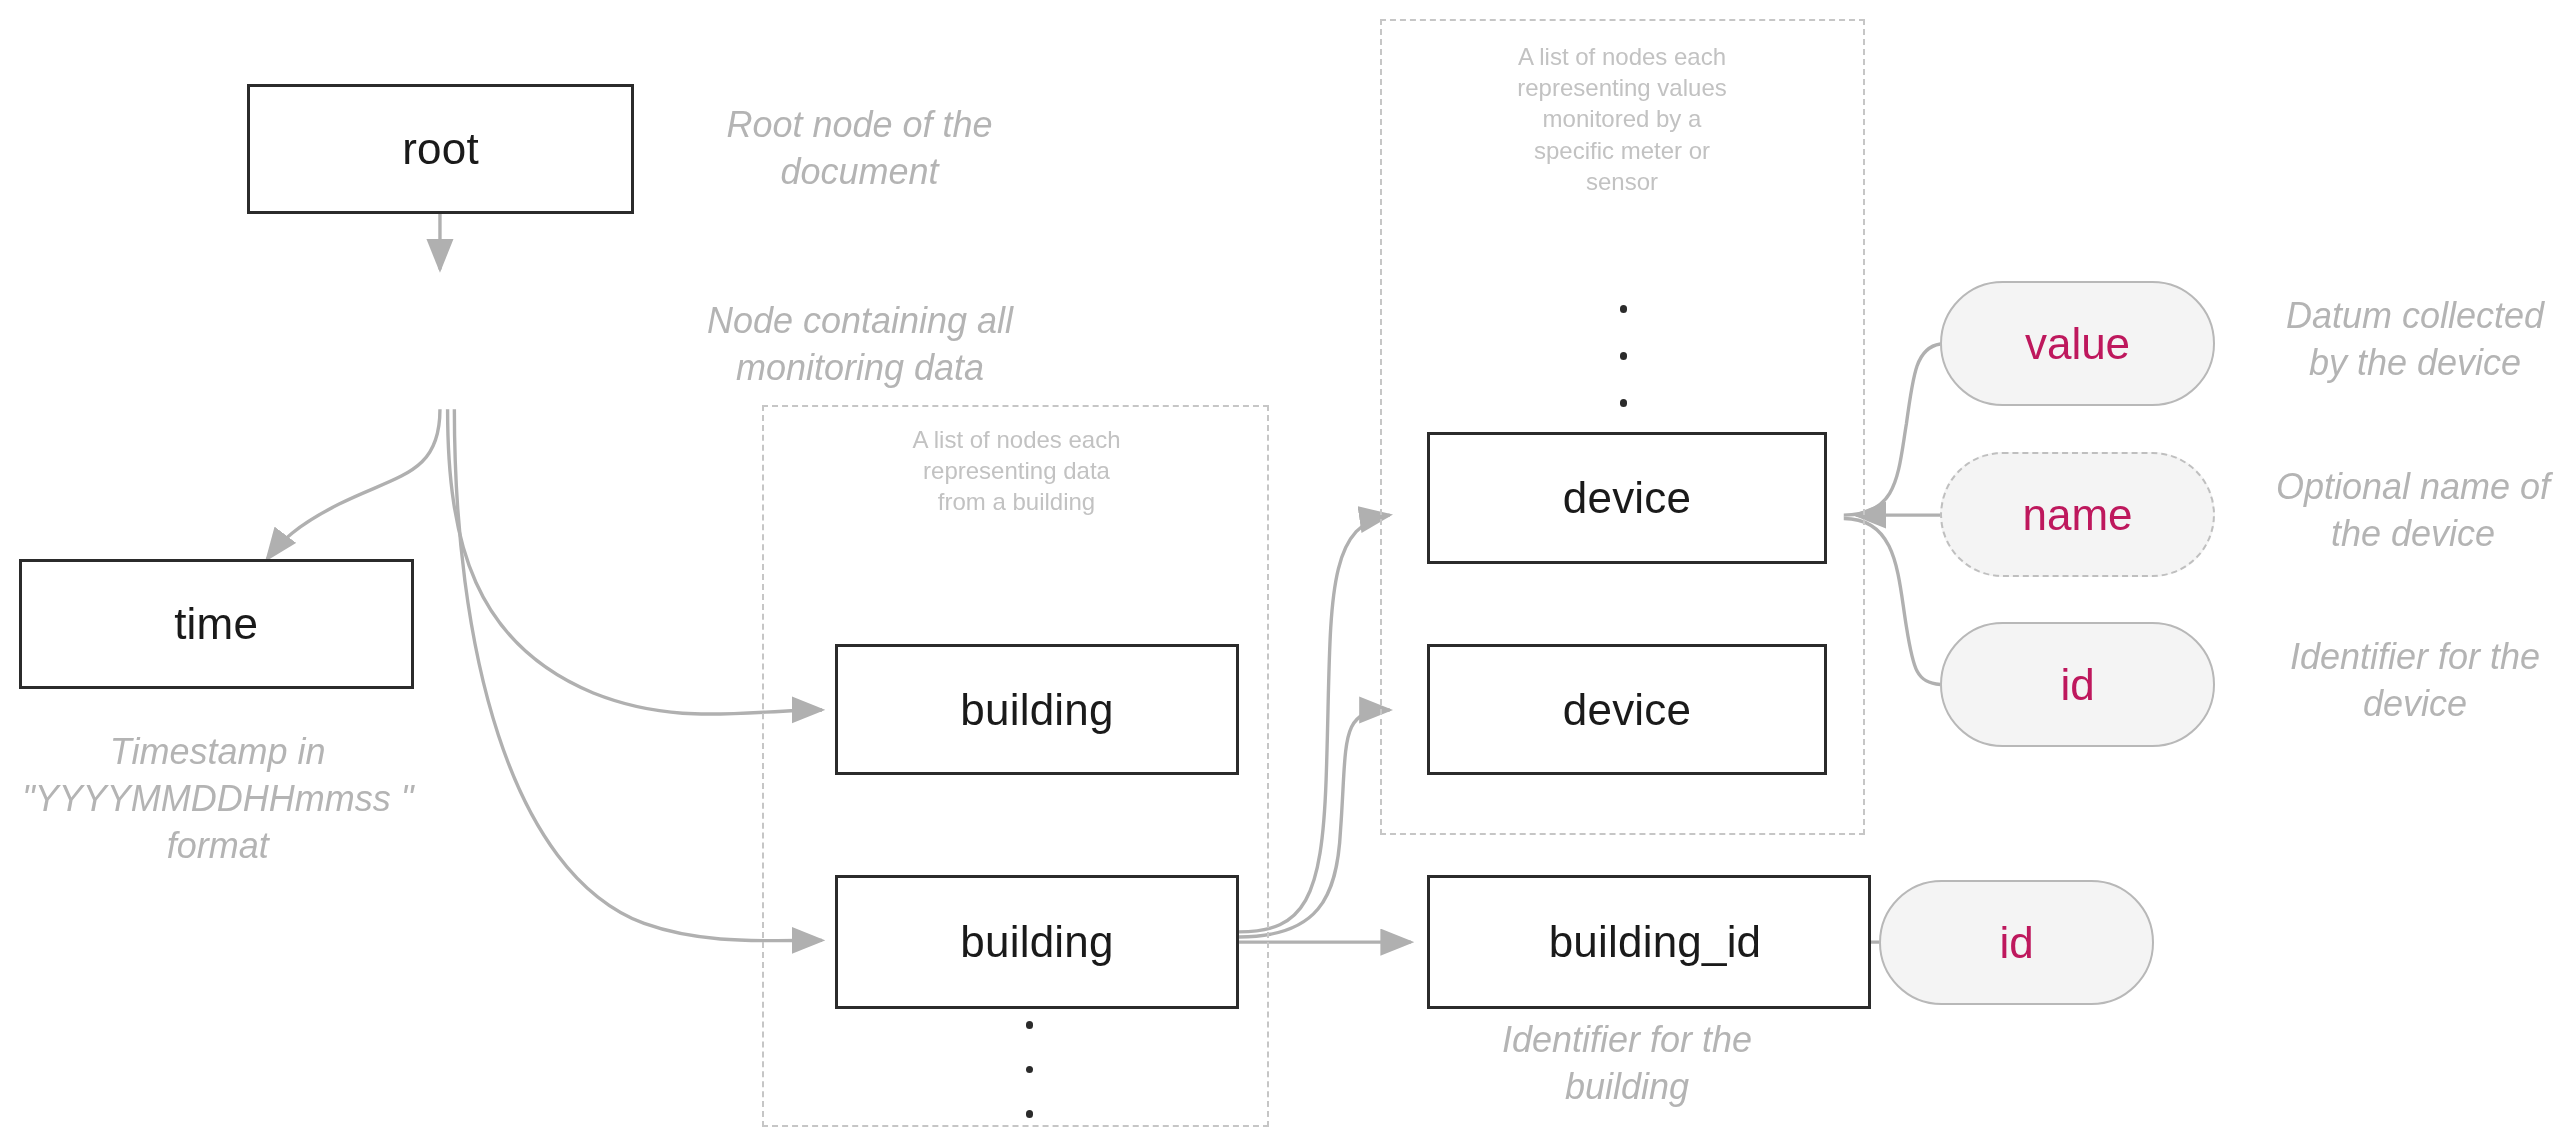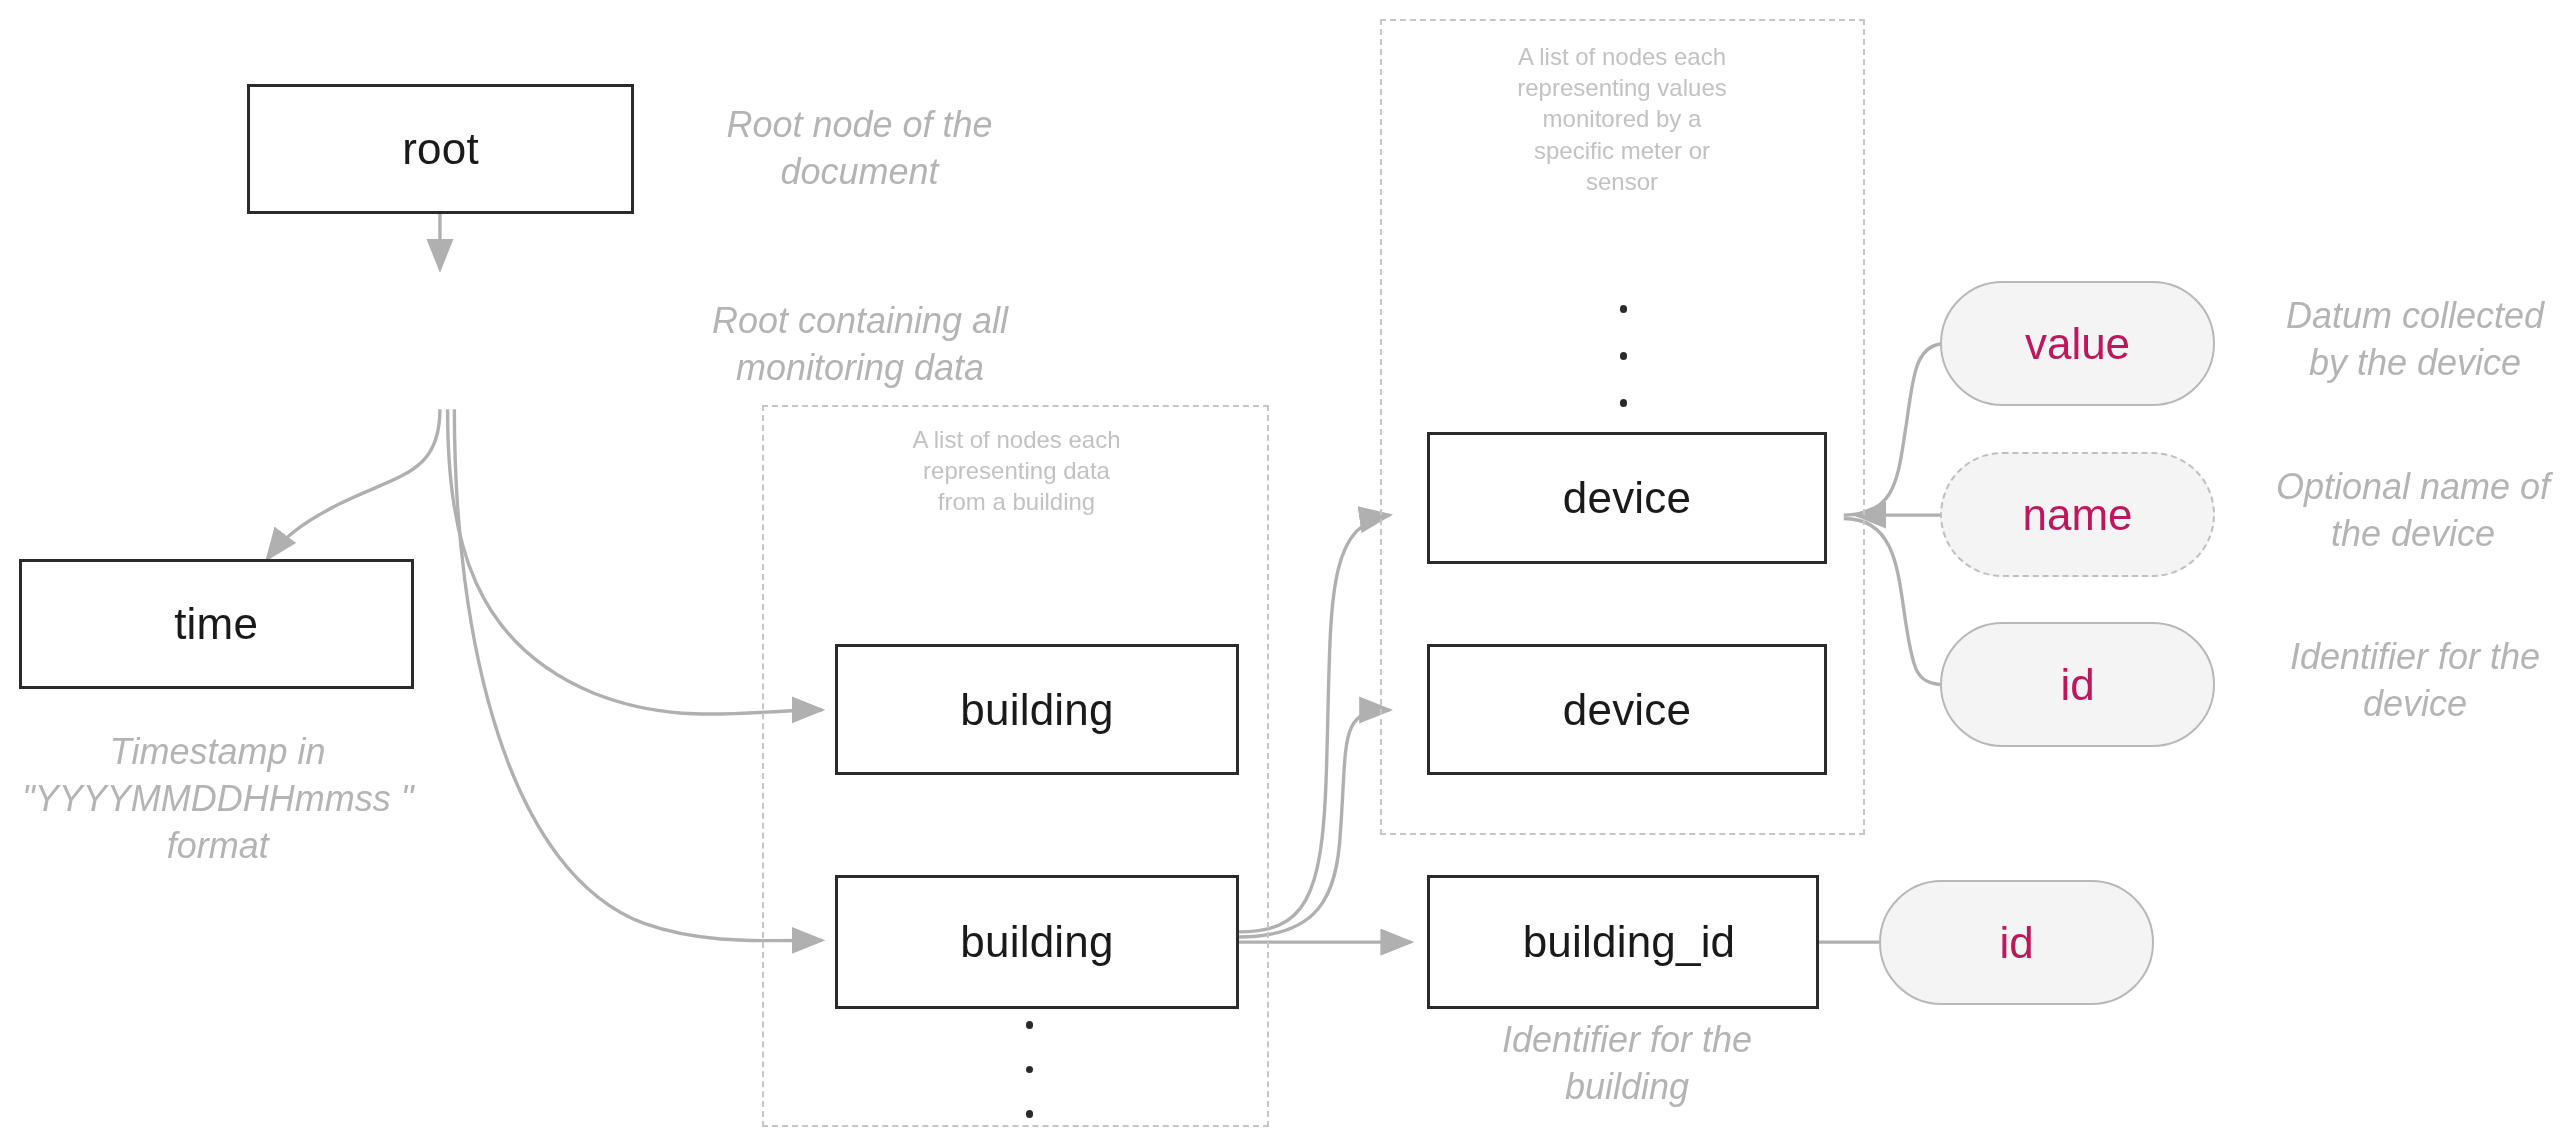--- a/index.html
+++ b/index.html
@@ -163,34 +163,34 @@
   <div class="node" style="left:18.6px; top:559px; width:395px; height:130px;">time</div>
 
   <div class="node" style="left:835px; top:644px; width:404px; height:131px;">building</div>
 
   <div class="node" style="left:835px; top:875px; width:404px; height:134px;">building</div>
 
   <div class="node" style="left:1427px; top:432px; width:400px; height:132px;">device</div>
 
   <div class="node" style="left:1427px; top:644px; width:400px; height:131px;">device</div>
 
-  <div class="node" style="left:1427px; top:875px; width:392px; height:134px;padding-left:12px;">building_id</div>
+  <div class="node" style="left:1427px; top:875px; width:444px; height:134px;padding-left:12px;">building_id</div>
 
   <div class="pill" style="left:1940px; top:281px; width:275px; height:125px;">value</div>
 
   <div class="pill optional" style="left:1940px; top:452px; width:275px; height:125px;">name</div>
 
   <div class="pill" style="left:1940px; top:622px; width:275px; height:125px;">id</div>
 
   <div class="pill" style="left:1879px; top:880px; width:275px; height:125px;">id</div>
 
   <div class="note center" style="left:669px; top:102px; width:381px;">Root node of the
 document</div>
 
-  <div class="note center" style="left:661px; top:298px; width:398px;">Root containing all
+  <div class="note center" style="left:661px; top:298px; width:398px;">Node containing all
 monitoring data</div>
 
   <div class="note center" style="left:10.2px; top:729px; width:415px;">Timestamp in
 "YYYYMMDDHHmmss "
 format</div>
 
   <div class="note center" style="left:2254px; top:293px; width:322px;">Datum collected
 by the device</div>
 
   <div class="note center" style="left:2250px; top:464px; width:326px;">Optional name of

